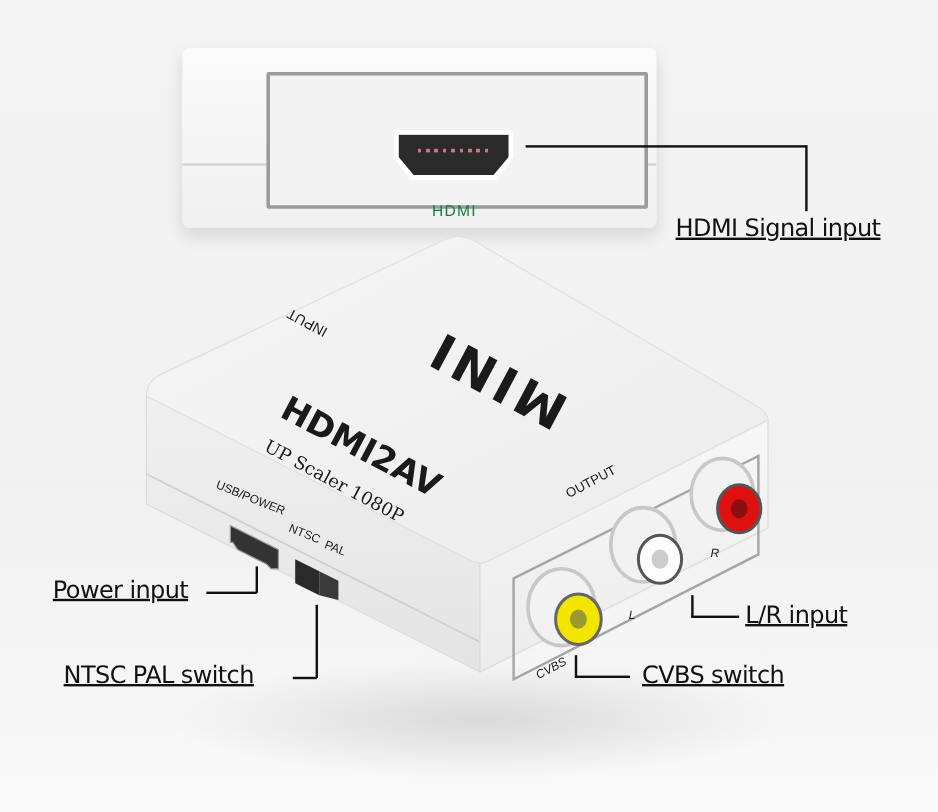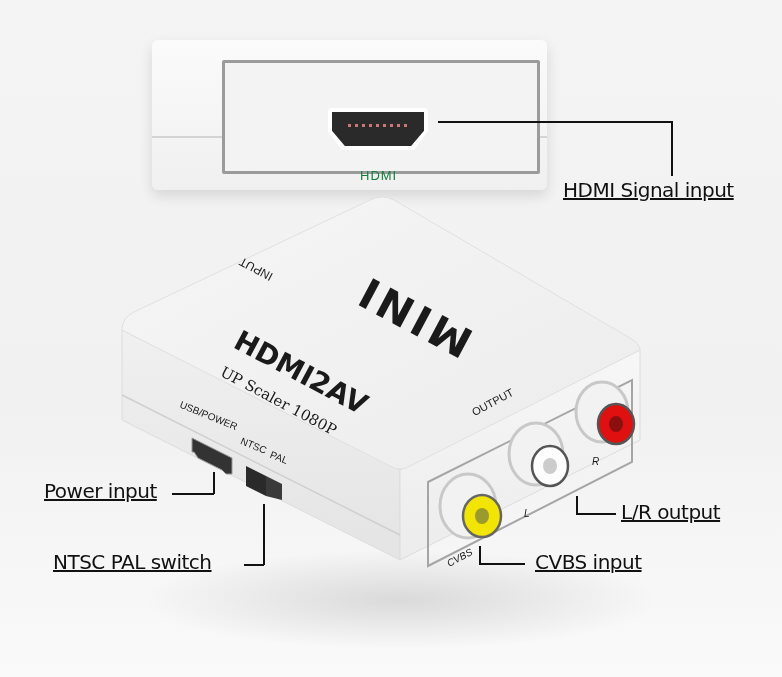--- a/index.html
+++ b/index.html
@@ -126,14 +126,14 @@
 
 <div class="line" style="left:576px;top:496px;width:1.5px;height:18px;"></div>
 <div class="line" style="left:576px;top:513px;width:40px;height:1.5px;"></div>
 
 <div class="line" style="left:479px;top:546px;width:1.5px;height:18px;"></div>
 <div class="line" style="left:479px;top:563px;width:46px;height:1.5px;"></div>
 
 <div class="label" style="left:563px;top:178px;">HDMI Signal input</div>
 <div class="label" style="left:44px;top:479px;">Power input</div>
 <div class="label" style="left:53px;top:550px;text-align:center;">NTSC PAL switch</div>
-<div class="label" style="left:621px;top:500px;">L/R output</div>
-<div class="label" style="left:535px;top:550px;">CVBS input</div>
+<div class="label" style="left:621px;top:500px;">L/R input</div>
+<div class="label" style="left:535px;top:550px;">CVBS switch</div>
 
 </body></html>

